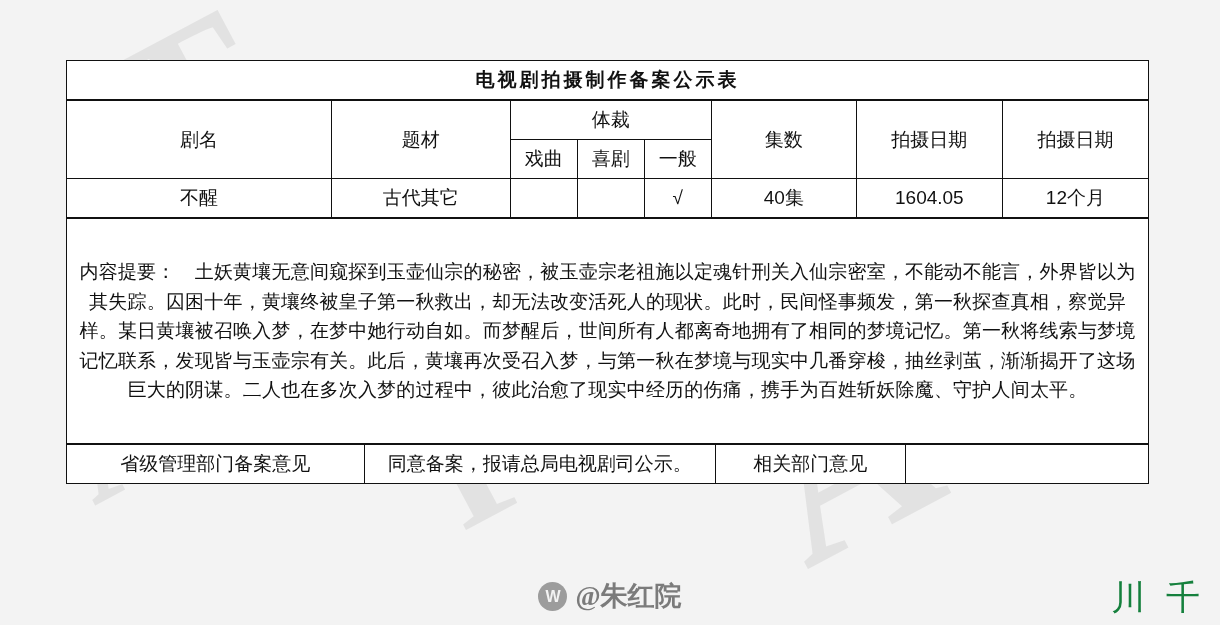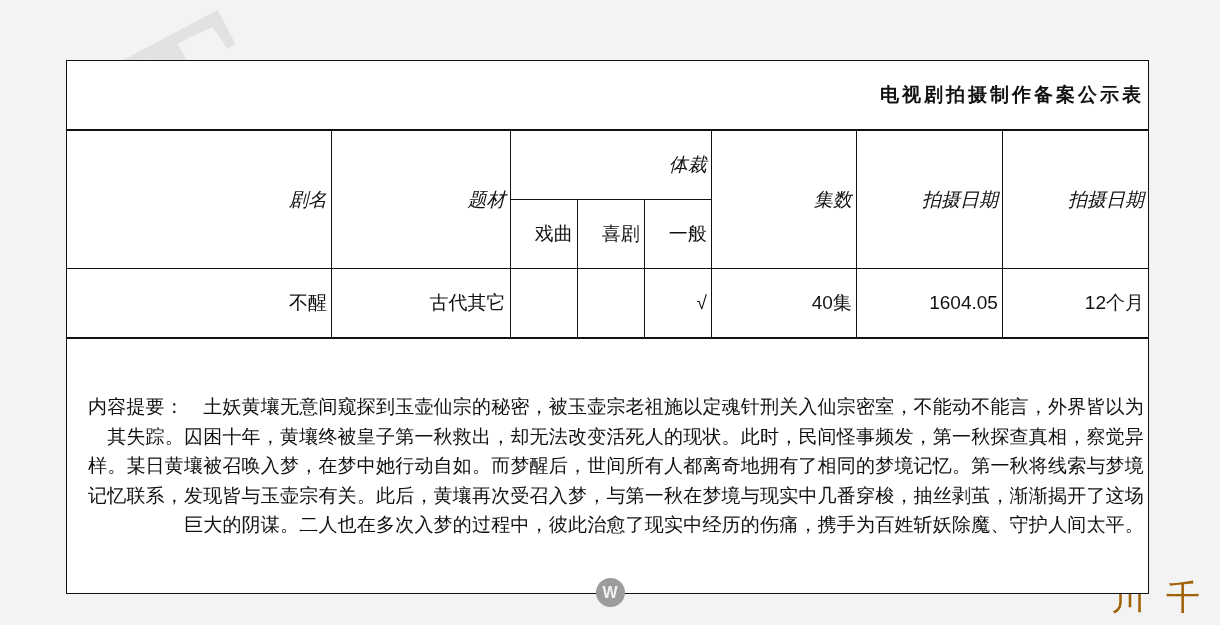--- a/index.html
+++ b/index.html
@@ -41,40 +41,40 @@
 
   table.doc {
     border-collapse: collapse;
     width: 100%;
     background: #ffffff;
     table-layout: fixed;
   }
   table.doc td {
     border: 1.6px solid #111;
     background: #ffffff;
-    text-align: right;
+    text-align: center;
     vertical-align: middle;
     font-size: 19px;
     color: #111;
-    padding: 21px 4px;
+    padding: 6px 4px;
     font-family: "Liberation Sans", "DejaVu Sans", sans-serif;
   }
   .title-cell {
     font-size: 29px;
     font-weight: bold;
     letter-spacing: 3px;
     padding: 14px 0 16px 0;
     font-family: "Liberation Serif", "DejaVu Serif", serif;
   }
   .meta-cell {
     font-size: 20px;
     padding: 9px 6px;
   }
   .meta-label { letter-spacing: 1px; }
-  .head-cell { font-size: 20px; font-style: italic; }
+  .head-cell { font-size: 20px; }
   .sub-head { font-size: 18px; }
   .val-cell { font-size: 19px; margin-left: 12px; }
   .tick { font-size: 20px; }
 
   .summary-cell {
     text-align: left;
     vertical-align: top;
     font-size: 18.5px;
     line-height: 1.55;
     padding: 6px 8px 8px 6px;
@@ -116,21 +116,21 @@
     line-height: 29px;
     text-align: center;
     font-weight: bold;
     font-family: "Liberation Sans", sans-serif;
   }
   .corner-mark {
     position: absolute;
     right: 14px;
     top: 575px;
     font-size: 34px;
-    color: #a16207;
+    color: #15803d;
     letter-spacing: 6px;
     z-index: 1;
     font-family: "Liberation Serif", serif;
   }
 </style>
 </head>
 <body>
 
 <div class="wm wm-1">T</div>
 <div class="wm wm-2">R</div>
@@ -191,22 +191,39 @@
   <table class="doc">
     <tbody>
         <tr>
       <td class="summary-cell">
         <p><span>内容提要：</span><span>　土妖黄壤无意间窥探到玉壶仙宗的秘密，被玉壶宗老祖施以定魂针刑关入仙宗密室，不能动不能言，外界皆以为其失踪。囚困十年，黄壤终被皇子第一秋救出，却无法改变活死人的现状。此时，民间怪事频发，第一秋探查真相，察觉异样。某日黄壤被召唤入梦，在梦中她行动自如。而梦醒后，世间所有人都离奇地拥有了相同的梦境记忆。第一秋将线索与梦境记忆联系，发现皆与玉壶宗有关。此后，黄壤再次受召入梦，与第一秋在梦境与现实中几番穿梭，抽丝剥茧，渐渐揭开了这场巨大的阴谋。二人也在多次入梦的过程中，彼此治愈了现实中经历的伤痛，携手为百姓斩妖除魔、守护人间太平。</span></p>
       </td>
     </tr>
   </tbody>
     </table>
 
+  <table class="doc">
+    <colgroup>
+      <col style="width:27.5%">
+      <col style="width:32.5%">
+      <col style="width:17.5%">
+      <col style="width:22.5%">
+    </colgroup>
+    <tbody>
+        <tr>
+      <td class="opinion-cell">省级管理部门备案意见</td>
+      <td class="opinion-cell opinion-text">同意备案，报请总局电视剧司公示。</td>
+      <td class="opinion-cell">相关部门意见</td>
+      <td class="opinion-cell"></td>
+    </tr>
+  </tbody>
+    </table>
 
 </div>
 
 <div class="corner-mark">川 千</div>
 
 <div class="credit">
   <span class="credit-inner">
     <span class="weibo-logo">W</span>
+    <span>@朱红院</span>
   </span>
 </div>
 
 </body></html>

